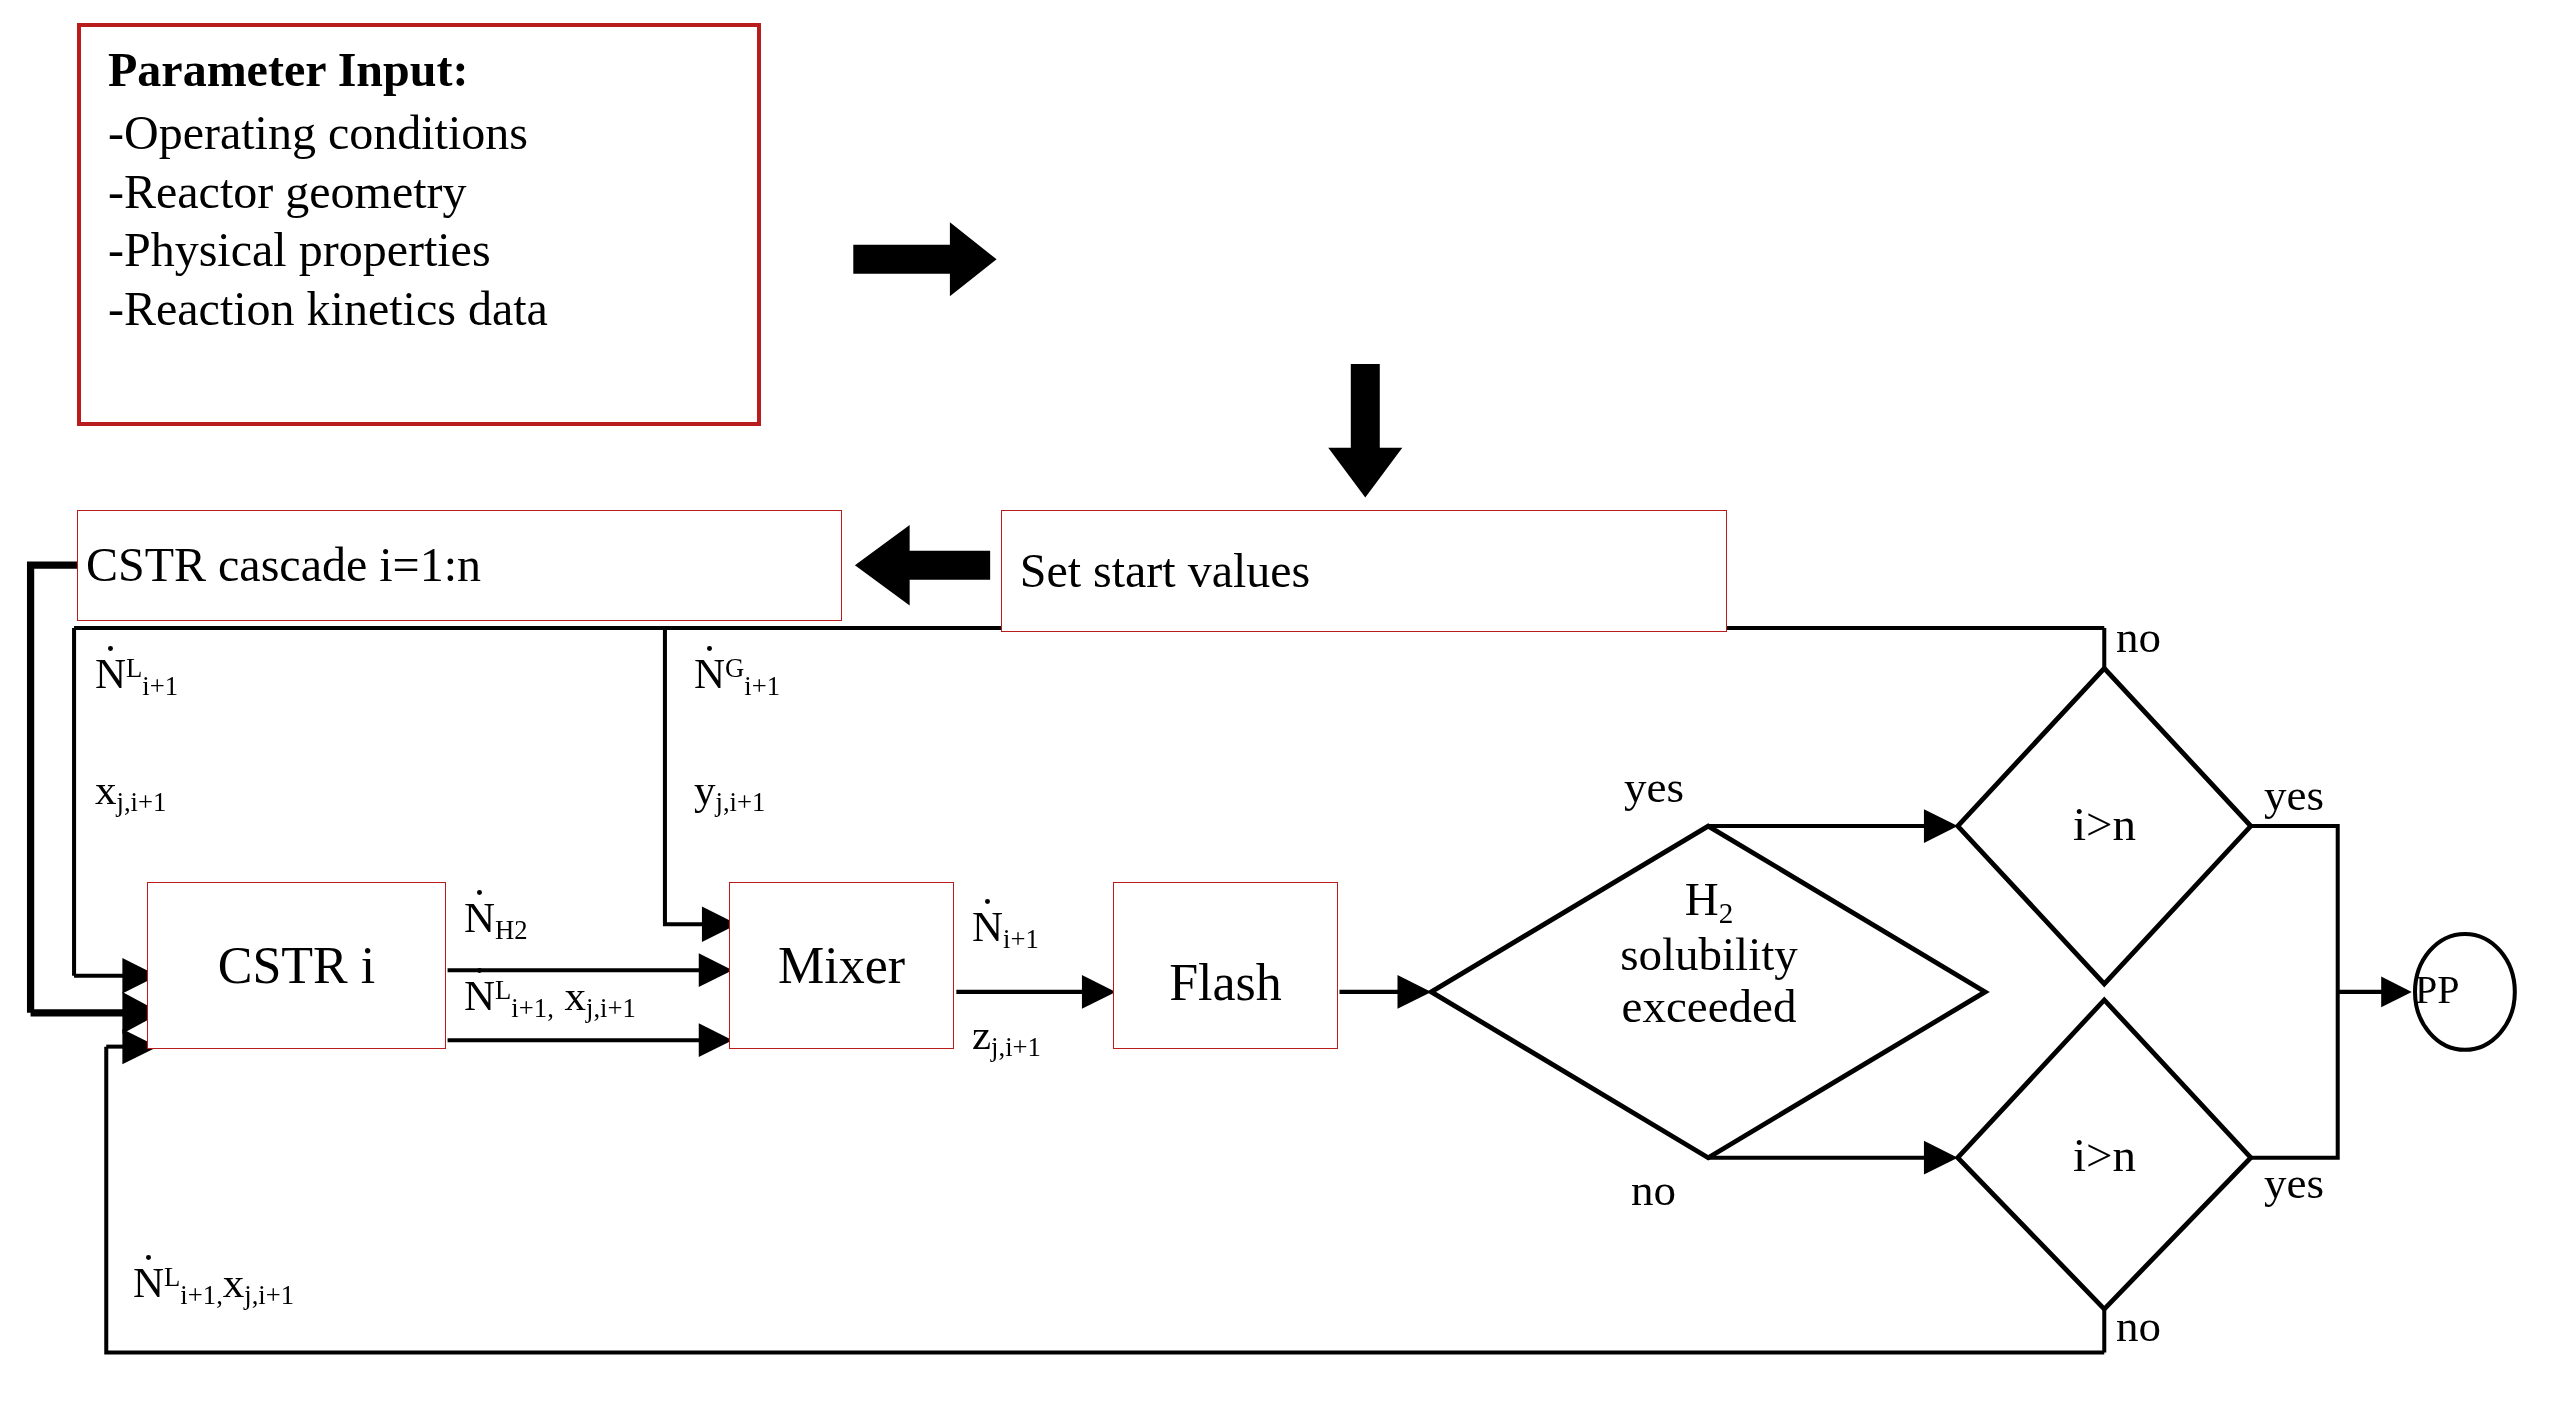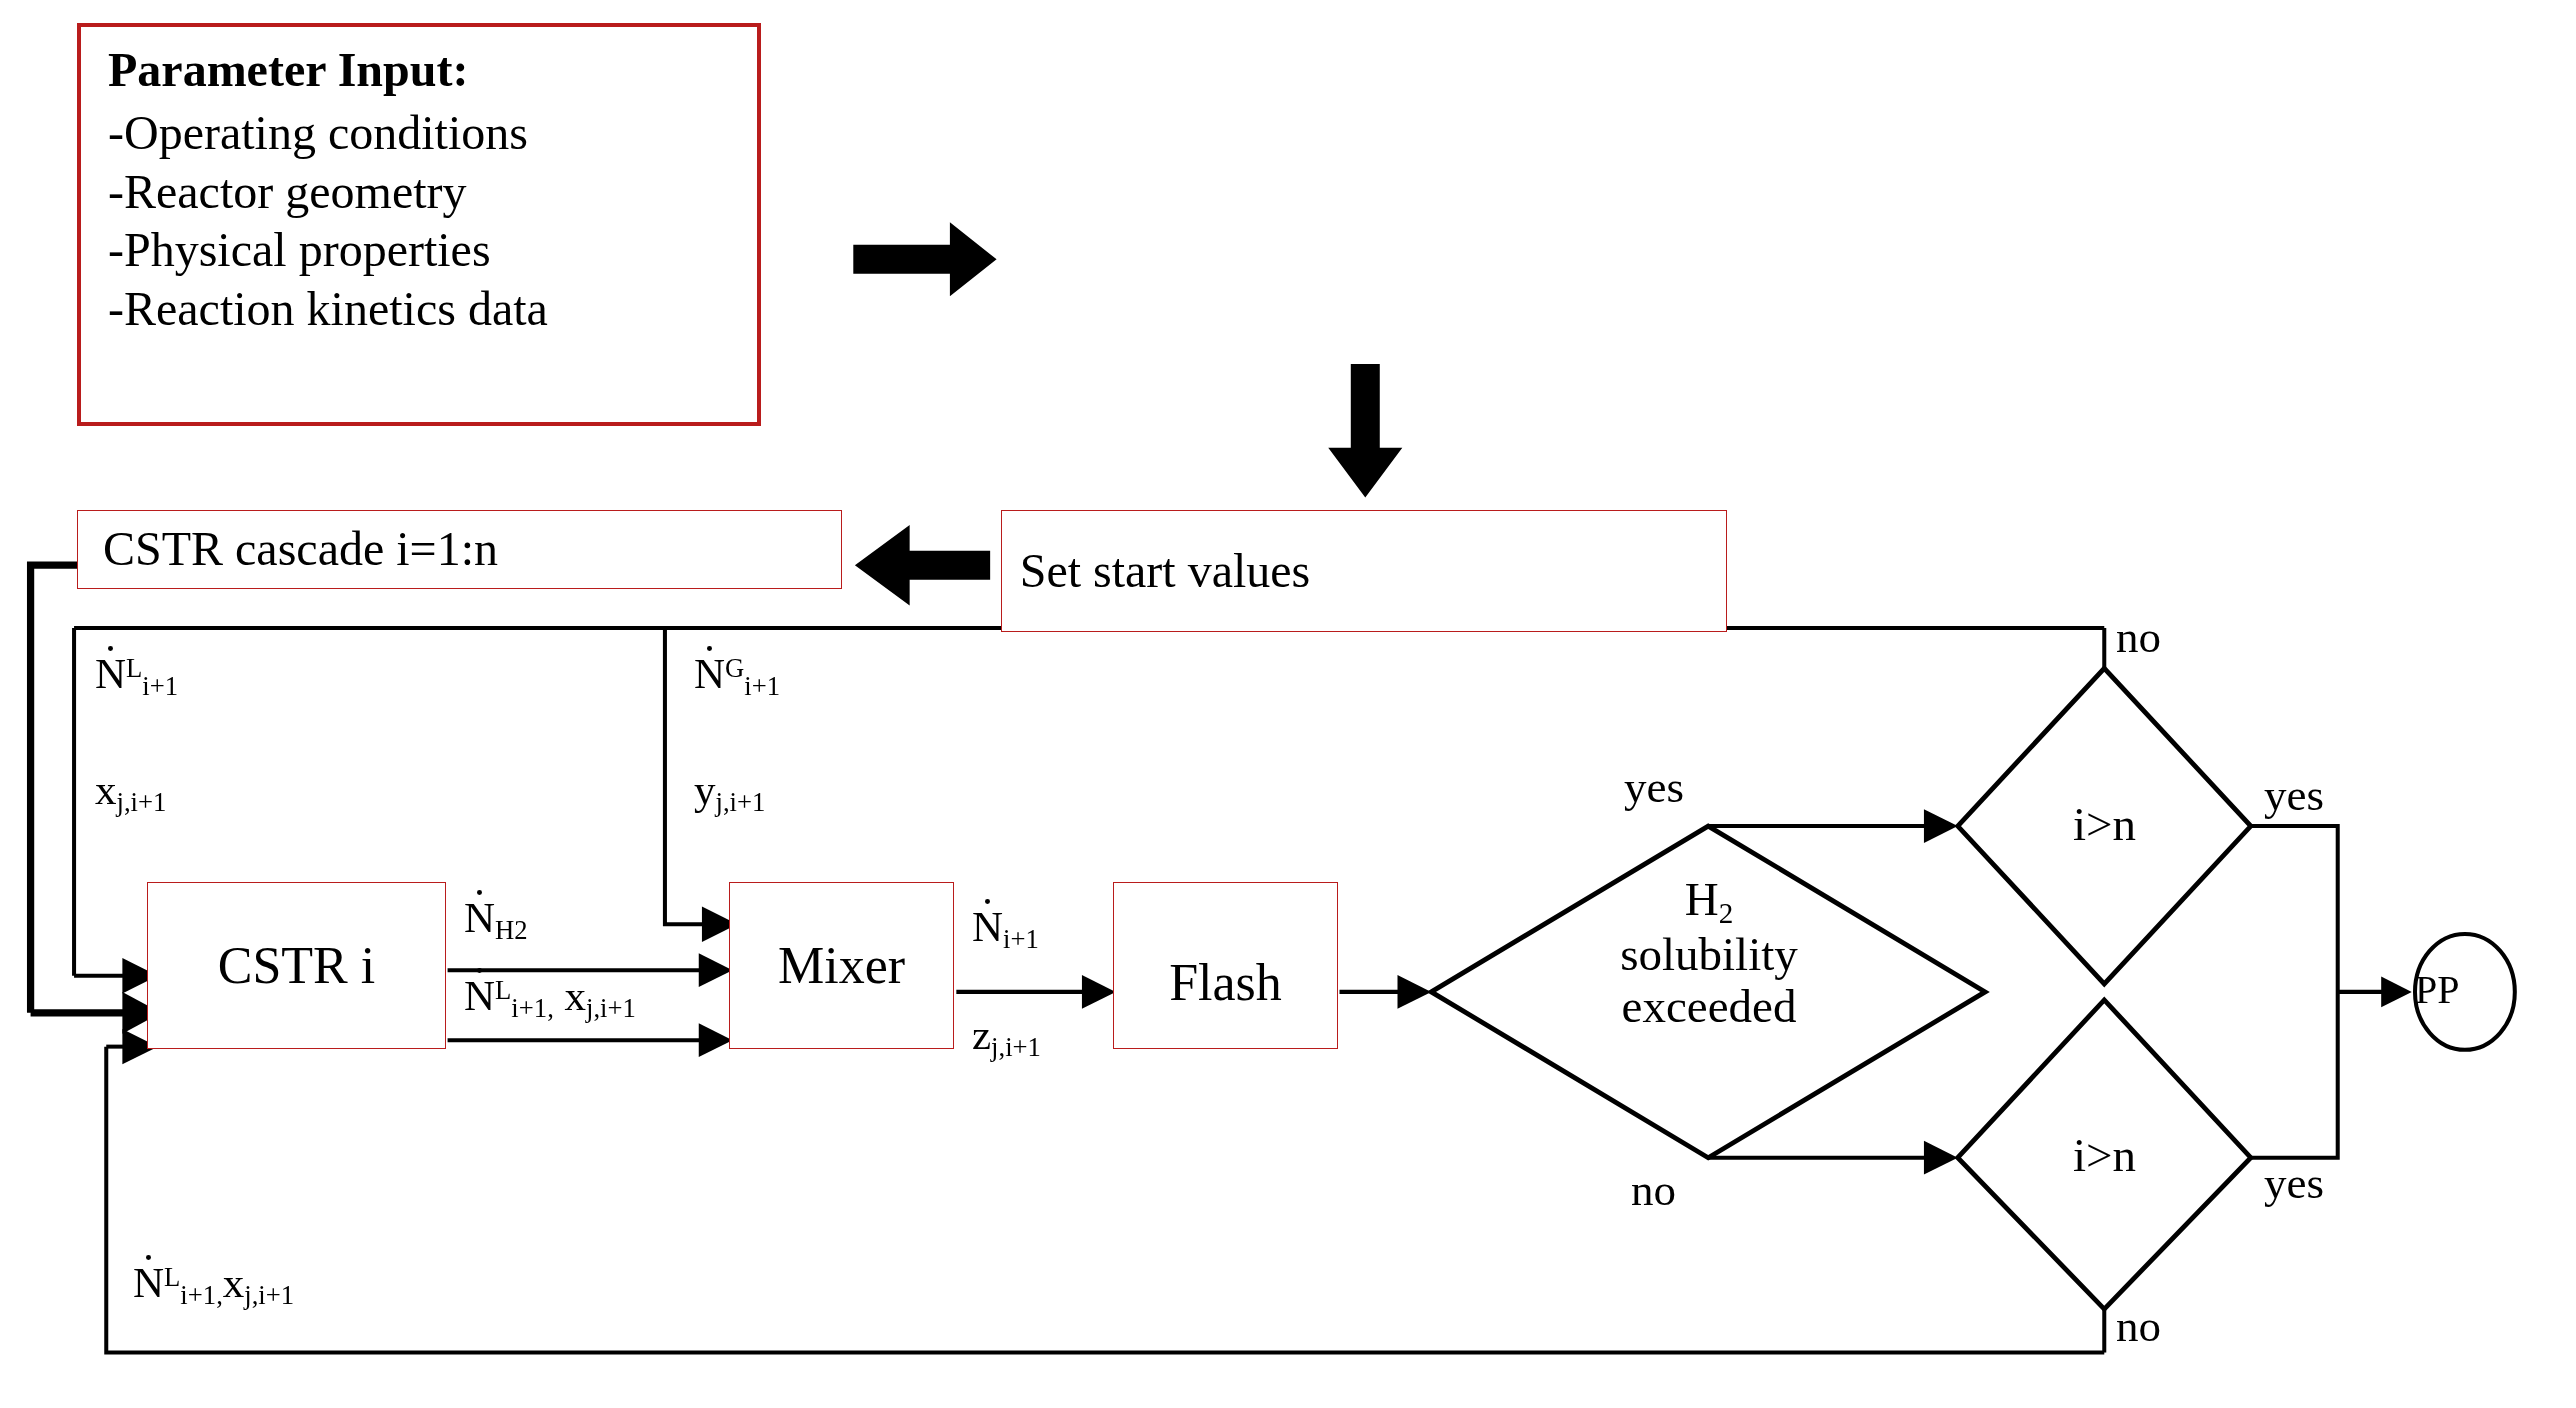--- a/index.html
+++ b/index.html
@@ -57,23 +57,23 @@
   }
   .setstart-box {
     left: 1001px; top: 510px;
     width: 726px; height: 122px;
     font-size: 48px;
     padding: 0 17.7px;
     justify-content: flex-start;
   }
   .cascade-box {
     left: 77px; top: 510px;
-    width: 765px; height: 79px;
+    width: 765px; height: 111px;
     font-size: 48px;
-    padding: 0 25px;
+    padding: 0 8px;
     justify-content: flex-start;
     align-items: center;
   }
   .cstr-box {
     left: 147px; top: 882px;
     width: 299px; height: 167px;
     font-size: 52px;
   }
   .mixer-box {
     left: 729px; top: 882px;

